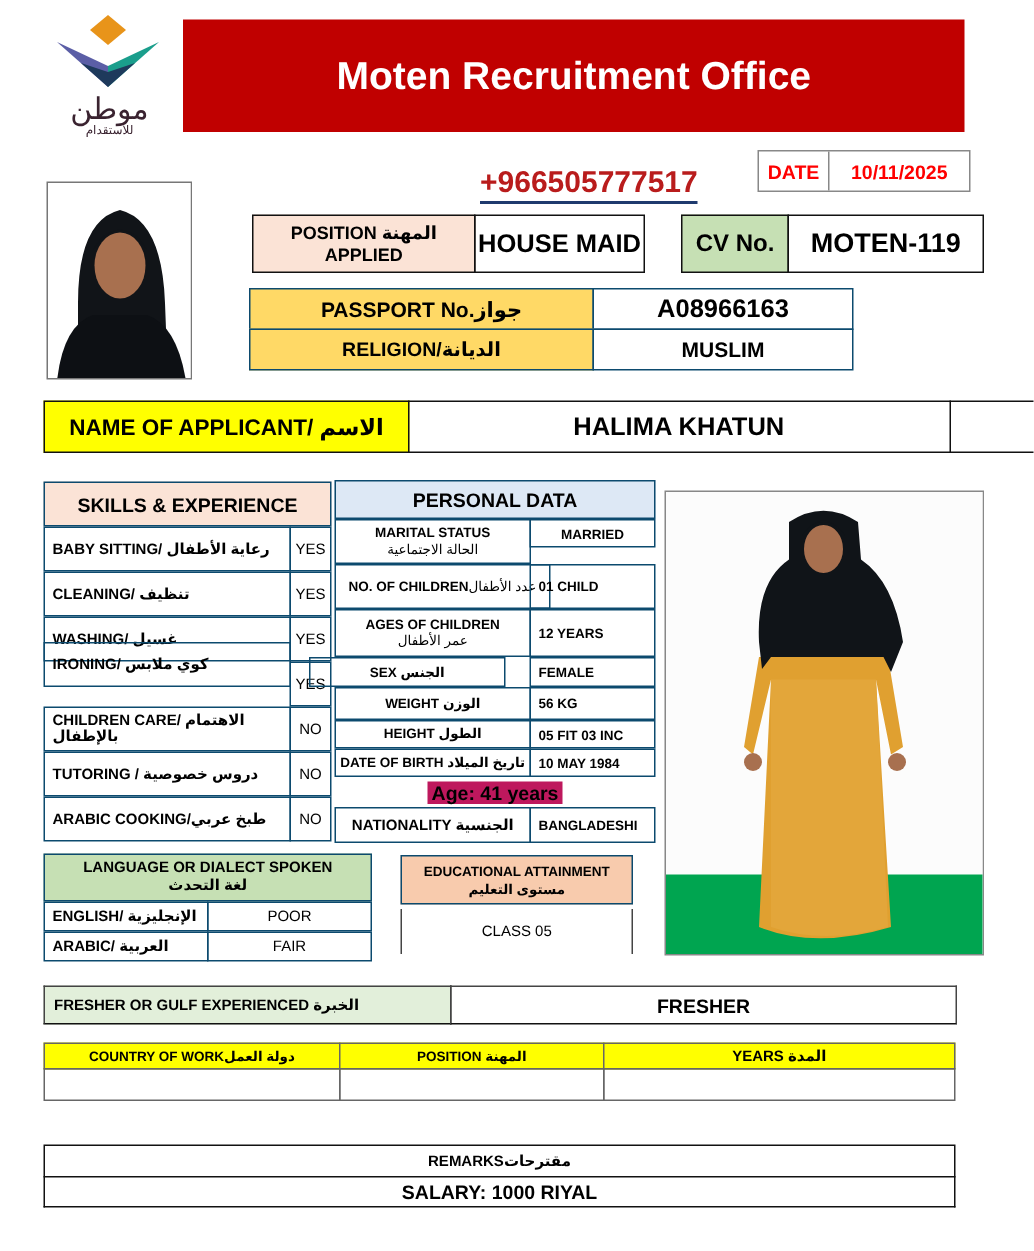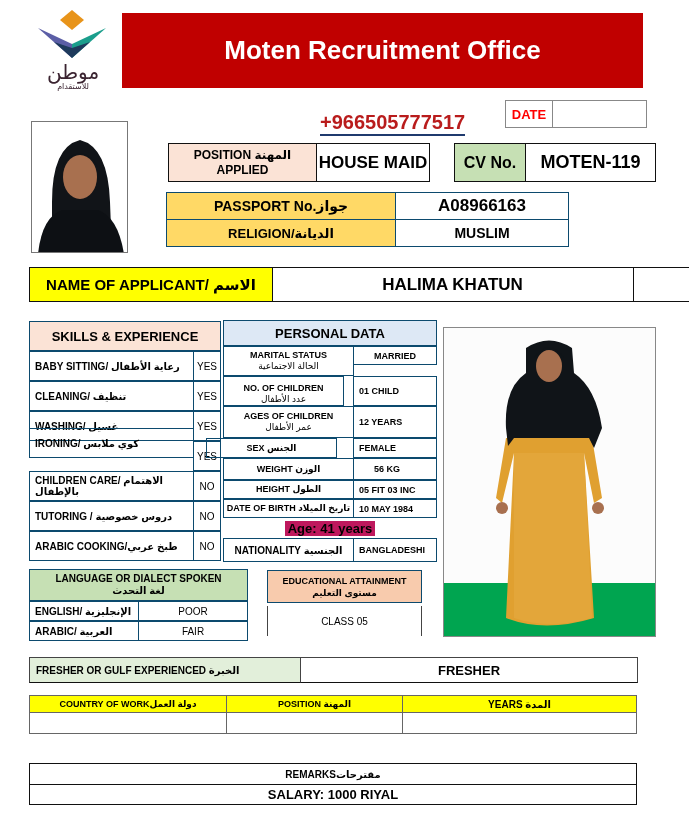--- a/index.html
+++ b/index.html
@@ -15,21 +15,21 @@
   #logo { left:32px; top:8px; width:80px; height:80px; }
   #logo .ar1 { position:absolute; left:6px; top:52px; width:70px; text-align:center; font-size:20px; color:#3a2330; font-family:"DejaVu Sans", sans-serif; direction:rtl; }
   #logo .ar2 { position:absolute; left:6px; top:74px; width:70px; text-align:center; font-size:8px; color:#3a2330; font-family:"DejaVu Sans", sans-serif; direction:rtl; }
 
   
   #banner { left:122px; top:13px; width:521px; height:75px; background:#c00000; color:#fff; font-size:26px; font-weight:bold; display:flex; align-items:center; justify-content:center; }
 
   #phone { left:320px; top:110px; font-size:20px; font-weight:bold; color:#b91c1c; border-bottom:2px solid #1f3a6e; line-height:24px; }
 
   
-  #date-box { left:505px; top:100px; width:142px; height:28px; border:1px solid #888; display:flex; }
+  #date-box { left:505px; top:100px; width:142px; height:28px; border:1px solid #888; display:flex;justify-content:flex-end; }
   #date-box span { color:#ff0000; font-weight:bold; font-size:13px; display:flex; align-items:center; justify-content:center; }
   #date-box .lbl { width:46px; border-right:1px solid #888; }
   #date-box .val { flex:1; }
 
   
   #photo-small { left:31px; top:121px; width:97px; height:132px; border:1px solid #777; background:#fff; overflow:hidden; }
   #photo-large { left:443px; top:327px; width:213px; height:310px; border:1px solid #888; background:#fafafa; overflow:hidden; }
 
   .peach { background:#fbe3d6; }
   .green { background:#c6e0b4; }
@@ -54,20 +54,21 @@
 </div>
 
 <div id="banner" class="abs">
   <span>Moten Recruitment Office</span>
 </div>
 
 <div id="phone" class="abs">+966505777517</div>
 
 <div id="date-box" class="abs">
   <span class="lbl">DATE</span>
+  <span class="val">10/11/2025</span>
 </div>
 
 <div id="photo-small" class="abs">
   <svg width="97" height="132" viewBox="0 0 97 132">
     <rect width="97" height="132" fill="#ffffff"></rect>
     <path d="M20,132 L20,80 Q20,25 48,18 Q76,25 78,80 L80,132 Z" fill="#111418"></path>
     <ellipse cx="48" cy="55" rx="17" ry="22" fill="#a8704f"></ellipse>
     <path d="M30,45 Q48,18 66,45 Q60,32 48,31 Q36,32 30,45 Z" fill="#111418"></path>
     <path d="M6,132 Q10,95 30,88 L66,88 Q86,95 92,132 Z" fill="#0d1014"></path>
   </svg>
@@ -108,38 +109,38 @@
             <div class="cell b abs" style="left:193px;top:531px;width:28px;height:30px;font-size:10px;font-weight:normal;">NO</div>
   </div>
 
 <div class="cell b blue abs" style="left:223px;top:320px;width:214px;height:26px;font-size:13px;">PERSONAL DATA</div>
 <div id="personal-rows">
     <div class="cell b abs" style="left:223px;top:346px;width:131px;height:30px;font-size:9px;flex-direction:column;line-height:11px;">
       <div>MARITAL STATUS</div>
       <div style="font-weight:normal">الحالة الاجتماعية</div>
     </div>
             <div class="abs b" style="left:353px;top:346px;width:84px;height:19px;font-size:9px;font-weight:bold;display:flex;align-items:center;padding-left:20px;">MARRIED</div>
-    <div class="cell b abs" style="left:223px;top:376px;width:121px;height:30px;font-size:9px;flex-direction:column;line-height:11px;justify-content:flex-end;">
+    <div class="cell b abs" style="left:223px;top:376px;width:144px;height:30px;font-size:9px;flex-direction:row;line-height:11px;">
       <div>NO. OF CHILDREN</div>
       <div style="font-weight:normal">عدد الأطفال</div>
     </div>
             <div class="abs b" style="left:353px;top:376px;width:84px;height:30px;font-size:9px;font-weight:bold;display:flex;align-items:center;padding-left:5px;">01 CHILD</div>
     <div class="cell b abs" style="left:223px;top:406px;width:131px;height:32px;font-size:9px;flex-direction:column;line-height:11px;">
       <div>AGES OF CHILDREN</div>
       <div style="font-weight:normal">عمر الأطفال</div>
     </div>
             <div class="abs b" style="left:353px;top:406px;width:84px;height:32px;font-size:9px;font-weight:bold;display:flex;align-items:center;padding-left:5px;">12 YEARS</div>
     <div class="cell b abs" style="left:206px;top:438px;width:131px;height:20px;font-size:9px;flex-direction:column;line-height:11px;">
       <div>SEX  الجنس</div>
     </div>
             <div class="abs b" style="left:353px;top:438px;width:84px;height:20px;font-size:9px;font-weight:bold;display:flex;align-items:center;padding-left:5px;">FEMALE</div>
     <div class="cell b abs" style="left:223px;top:458px;width:131px;height:22px;font-size:9px;flex-direction:column;line-height:11px;">
       <div>WEIGHT الوزن</div>
     </div>
-            <div class="abs b" style="left:353px;top:458px;width:84px;height:22px;font-size:9px;font-weight:bold;display:flex;align-items:center;padding-left:20px;">56 KG</div>
+            <div class="abs b" style="left:353px;top:458px;width:84px;height:22px;font-size:9px;font-weight:bold;display:flex;align-items:center;padding-left:5px;">56 KG</div>
     <div class="cell b abs" style="left:223px;top:480px;width:131px;height:19px;font-size:9px;flex-direction:column;line-height:11px;">
       <div>HEIGHT الطول</div>
     </div>
             <div class="abs b" style="left:353px;top:480px;width:84px;height:19px;font-size:9px;font-weight:bold;display:flex;align-items:center;padding-left:5px;">05 FIT 03 INC</div>
     <div class="cell b abs" style="left:223px;top:499px;width:131px;height:19px;font-size:9px;flex-direction:column;line-height:11px;">
       <div>DATE OF BIRTH تاريخ الميلاد</div>
     </div>
             <div class="abs b" style="left:353px;top:499px;width:84px;height:19px;font-size:9px;font-weight:bold;display:flex;align-items:center;padding-left:5px;">10  MAY 1984</div>
   </div>
 <div class="cell abs" style="left:223px;top:518px;width:214px;height:20px;">

